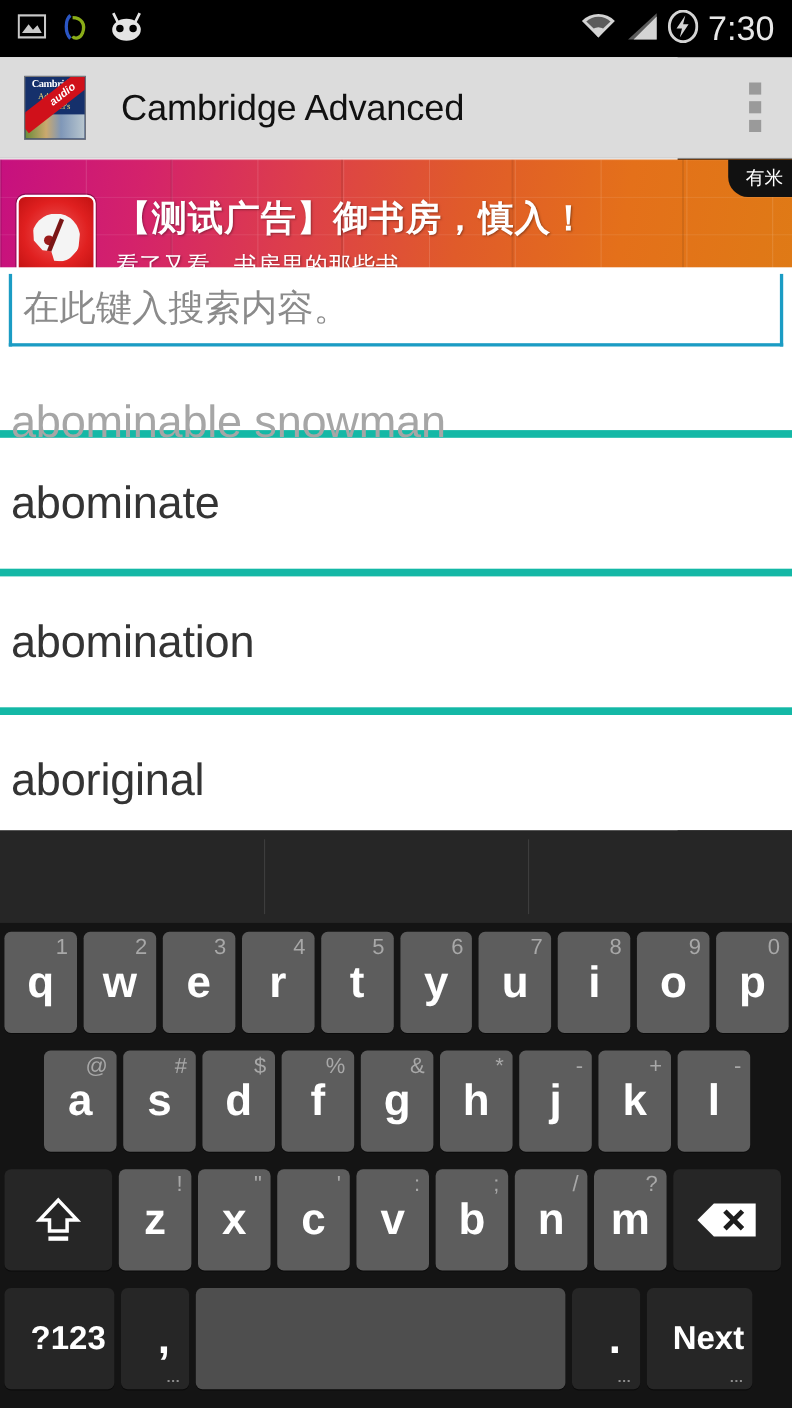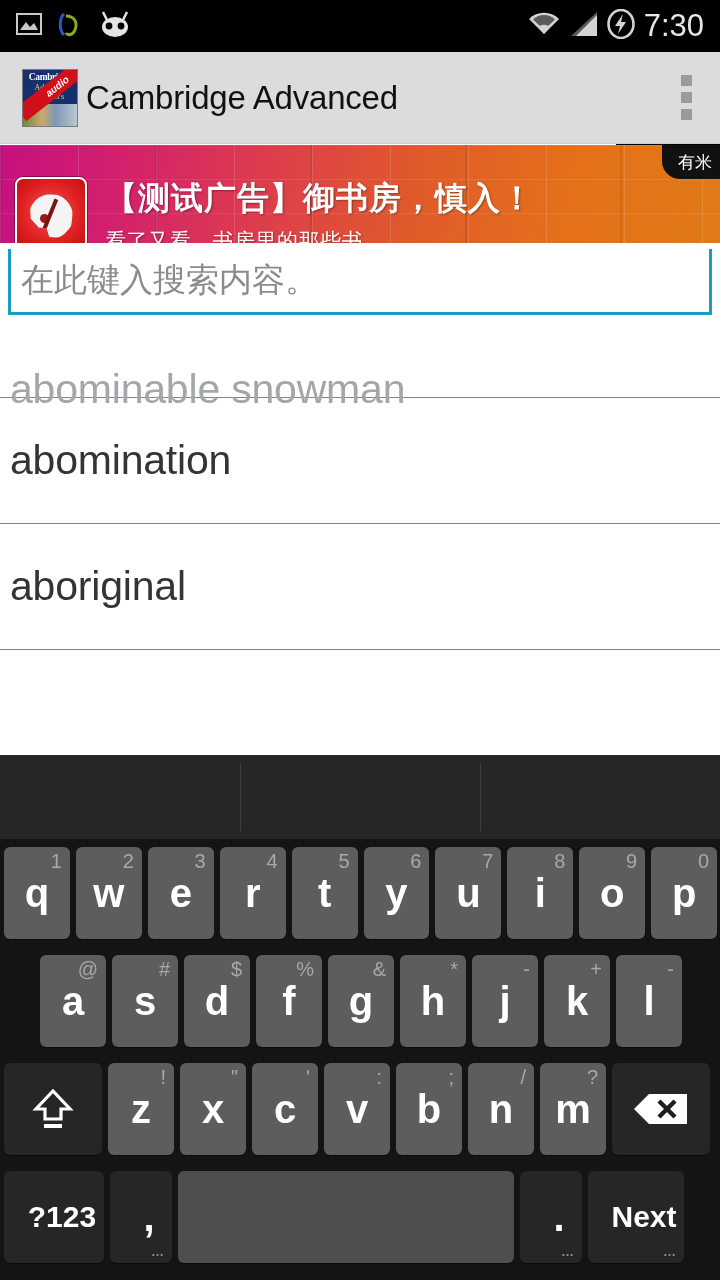--- a/index.html
+++ b/index.html
@@ -39,21 +39,21 @@
             color:#f0d878; font-size:8px; letter-spacing:-0.2px; line-height:9px;
             font-family:"Liberation Serif", serif; }
   .ai-photo { position:absolute; bottom:0; left:0; width:100%; height:22px;
               background: linear-gradient(90deg,#6a8b3a 0%, #caa96e 35%, #7f97b8 60%, #b9c7cf 100%); }
   .ai-ribbon {
     position:absolute; width:92px; height:17px; background:#d0101a;
     left:-2px; top:36px; transform: rotate(-38deg); transform-origin: left center;
     color:#fff; font-size:10px; font-weight:bold; font-style:italic;
     text-align:center; line-height:17px;
   }
-  .app-title { margin-left: 8px; font-size: 33px; color: #111; letter-spacing: -0.2px; }
+  .app-title { margin-left: 32px; font-size: 33px; color: #111; letter-spacing: -0.2px; }
   .overflow { margin-left: auto; margin-right: 28px; display:flex; flex-direction:column; gap:6px; }
   .overflow i { display:block; width:11px; height:11px; background:#9a9a9a; }
 
   
   .ad {
     position: absolute; top: 145px; left: 0; width: 720px; height: 110px;
     background: linear-gradient(100deg,#c6107f 0%, #d4226b 18%, #dd3f4a 38%, #e05b2a 58%, #e4701a 78%, #df7a16 100%);
     overflow: hidden; display: flex; align-items: flex-end;
   }
   .ad-grid { position:absolute; inset:0; opacity:.30;
@@ -117,21 +117,21 @@
   }
   .searchfield .ph {
     padding-left: 10px; color:#8b8b8b; font-size: 33px;
     font-family:"DejaVu Sans", sans-serif; letter-spacing: 0px;
   }
 
   
   .list { position:absolute; top: 300px; left:0; width: 720px; height: 455px; background:#fff; overflow:hidden; }
   .row {
     height: 126px; display:flex; align-items:center;
-    border-bottom: 1px solid #14b8a6; padding-left: 10px;
+    border-bottom: 7px solid #14b8a6; padding-left: 10px;
   }
   .row .word { font-size: 41px; color:#343434; letter-spacing:-0.2px; }
   .row.clipped { height: 98px; align-items:flex-end; }
   .row.clipped .word { color:#a6a6a6; position:relative; top: 16px; }
 
   
   .kb { position:absolute; left:0; top: 755px; width: 720px; height: 525px; background:#141414; }
   .kb-suggest { position:relative; height: 84px; background:#262626; display:flex; }
   .kb-suggest .seg { flex:1; position:relative; }
   .kb-suggest .seg + .seg:before {
@@ -254,20 +254,23 @@
       <div class="ad-sub">看了又看，书房里的那些书。</div>
     </div>
     <div class="ad-tag">有米</div>
   </div>
 
   <div class="list">
     <div class="row clipped">
       <span class="word">abominable snowman</span>
     </div>
     <div class="row">
+      <span class="word">abominate</span>
+    </div>
+    <div class="row">
       <span class="word">abomination</span>
     </div>
     <div class="row">
       <span class="word">aboriginal</span>
     </div>
   </div>
 
   <div class="searchwrap">
     <div class="searchfield">
       <span class="ph">在此键入搜索内容。</span>

